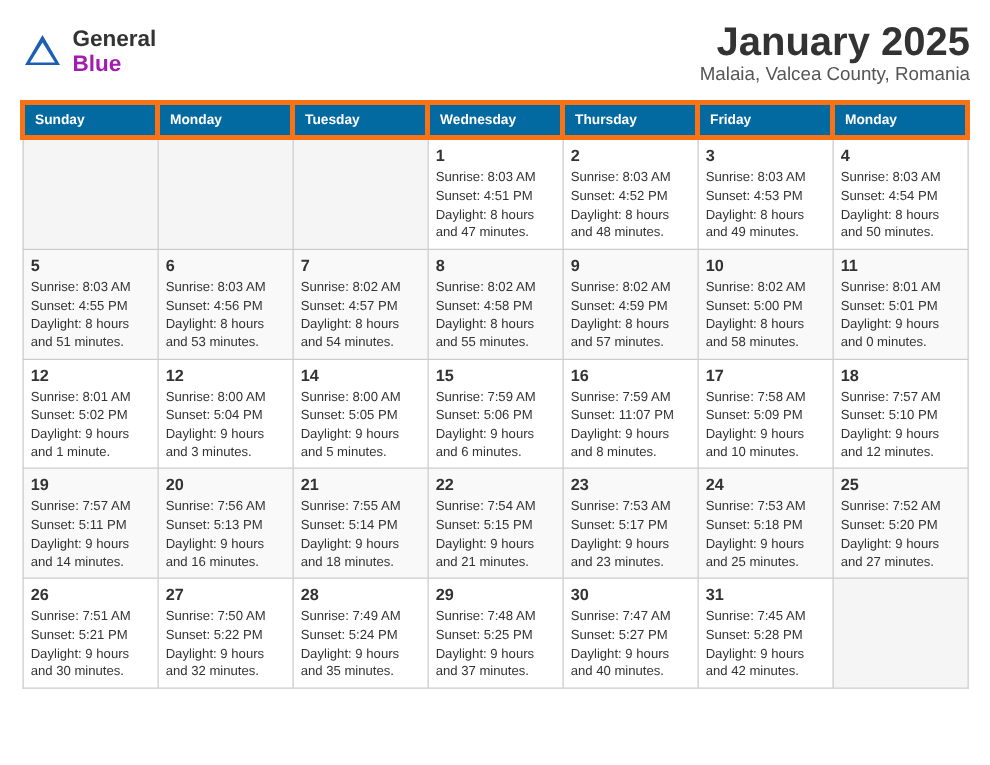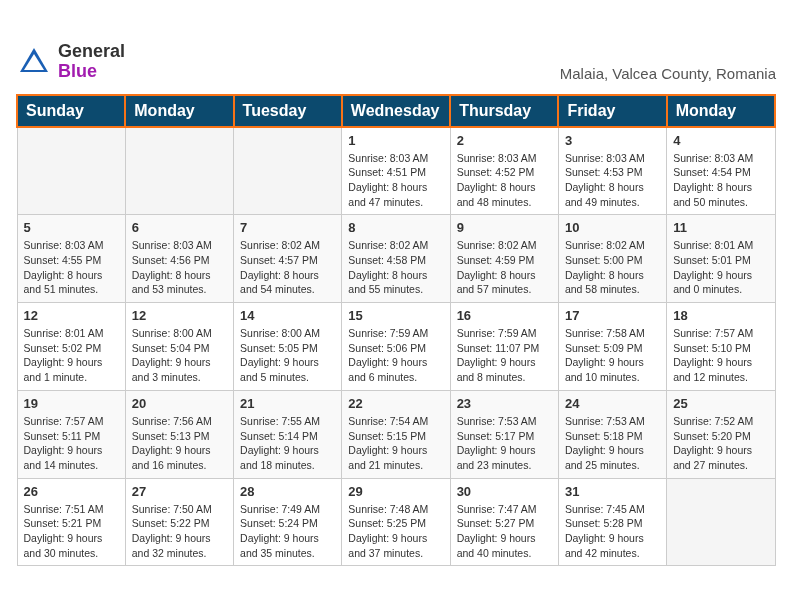--- a/index.html
+++ b/index.html
@@ -6,23 +6,22 @@
     body {
       font-family: Arial, sans-serif;
       background: #fff;
       width: 792px;
       min-height: 612px;
       padding: 16px;
     }
     .header {
       display: flex;
       justify-content: space-between;
-      align-items: flex-end;
+      align-items: center;
       margin-bottom: 12px;
-      margin-top: 26px;
     }
     .logo {
       display: flex;
       align-items: center;
       gap: 6px;
     }
     .logo-text {
       display: flex;
       flex-direction: column;
       line-height: 1.1;
@@ -53,27 +52,27 @@
     .location-title {
       font-size: 15px;
       color: #555;
     }
     .calendar {
       width: 100%;
       border-collapse: collapse;
       border: 1px solid #ccc;
     }
     .calendar th {
-      background-color: #0c4a6e;
+      background-color: #0369a1;
       color: #fff;
       text-align: left;
       padding: 6px 8px;
-      font-size: 16px;
-      font-weight: bold;
-      border: 2px solid #f97316;
+      font-size: 11px;
+      font-weight: bold;
+      border: 4px solid #f97316;
     }
     .calendar td {
       border: 1px solid #ccc;
       vertical-align: top;
       padding: 5px 6px;
       width: 108px;
       min-height: 80px;
       background: #fff;
     }
     .calendar tr:nth-child(even) td {
@@ -102,20 +101,21 @@
     <svg class="logo-icon" viewBox="0 0 36 36" xmlns="http://www.w3.org/2000/svg">
       <polygon points="18,4 32,28 4,28" fill="#1a5fb4"></polygon>
       <polygon points="18,10 28,26 8,26" fill="#fff"></polygon>
     </svg>
     <div class="logo-text">
       <span class="logo-general">General</span>
       <span class="logo-blue">Blue</span>
     </div>
   </div>
   <div class="title-block">
+    <div class="month-title">January 2025</div>
     <div class="location-title">Malaia, Valcea County, Romania</div>
   </div>
 </div>
 
 <table class="calendar">
   <thead>
     <tr>
     <th>Sunday</th>
         <th>Monday</th>
         <th>Tuesday</th>

